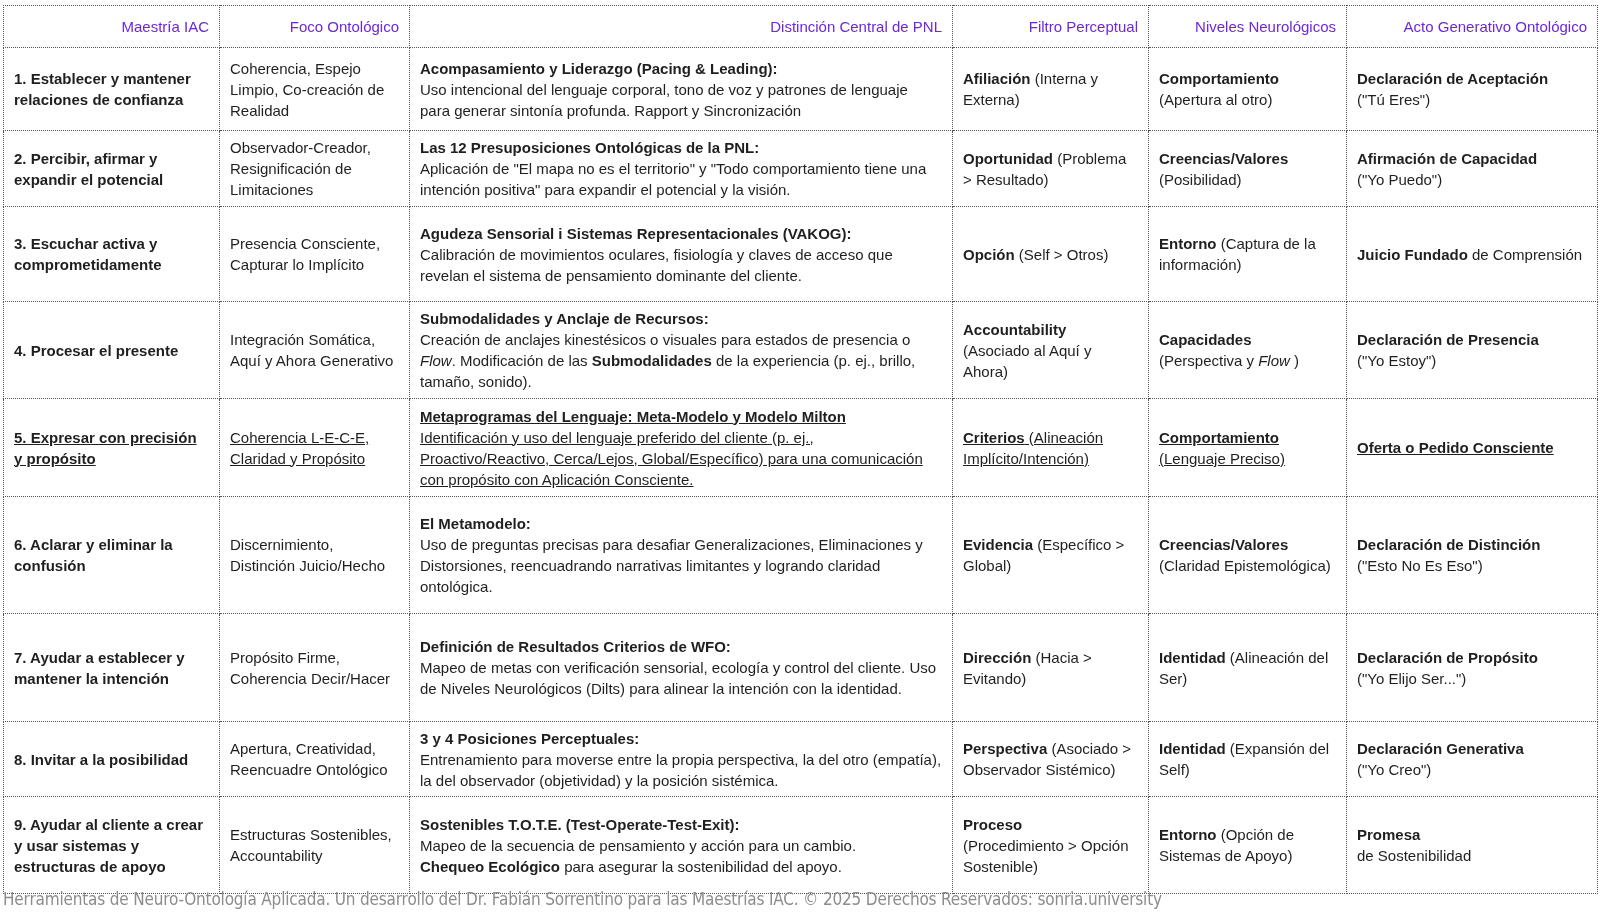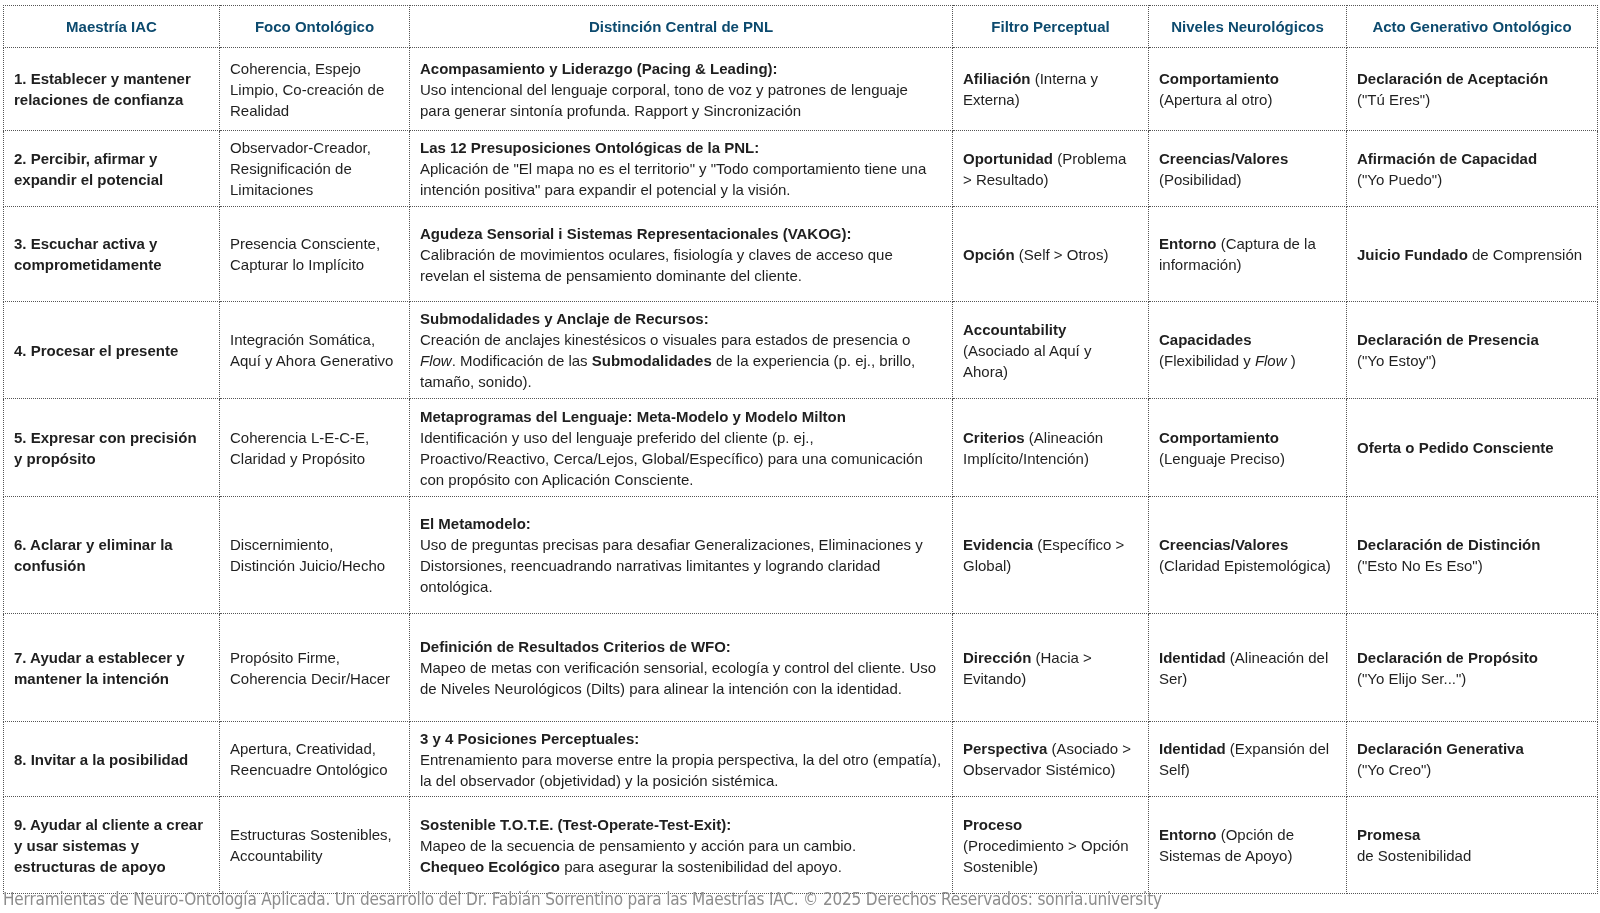--- a/index.html
+++ b/index.html
@@ -2,30 +2,30 @@
 <html><head>
 <meta charset="utf-8">
 <style>
   html, body { margin: 0; padding: 0; background: #ffffff; }
   body { width: 1600px; height: 913px; overflow: hidden; position: relative;
          font-family: "Liberation Sans", sans-serif; color: #1f1f1f; }
   table { position: absolute; left: 3px; top: 5px; border-collapse: collapse;
           table-layout: fixed; width: 1594px; }
   th, td { border: 1px dotted #555; font-size: 15px; line-height: 21px;
            vertical-align: middle; padding: 0 10px; }
-  th { height: 41px; font-weight: bold; text-align: center; color: #0c4a6e; }
+  th { height: 41px; font-weight: normal; text-align: right; color: #6d28d9; }
   td { text-align: left; }
   td.m { font-weight: bold; }
   .t { font-weight: bold; display: block; }
   b { font-weight: bold; }
   i { font-style: italic; }
   col.c1 { width: 216px; } col.c2 { width: 190px; } col.c3 { width: 543px; }
   col.c4 { width: 196px; } col.c5 { width: 198px; } col.c6 { width: 251px; }
   tr.r1 td { height: 82px; } tr.r2 td { height: 75px; } tr.r3 td { height: 94px; }
-  tr.r4 td { height: 96px; } tr.r5 td { height: 97px; } tr.r6 td { height: 116px; }
+  tr.r4 td { height: 96px; } tr.r5 td { height: 97px; text-decoration: underline; } tr.r6 td { height: 116px; }
   tr.r7 td { height: 107px; } tr.r8 td { height: 74px; } tr.r9 td { height: 96px; }
   .footer { position: absolute; left: 3px; top: 889px; font-size: 17px; color: #8c8c8c;
             font-family: "DejaVu Sans", sans-serif; letter-spacing: -0.2px; transform: scaleX(0.9); transform-origin: left top; white-space: nowrap; }
 </style>
 </head>
 <body>
 
 <table>
   <colgroup>
       <col class="c1">
@@ -72,21 +72,21 @@
       <td><b>Opción</b><span> (Self &gt; Otros)</span></td>
       <td><b>Entorno</b><span> (Captura de la información)</span></td>
       <td><b>Juicio Fundado</b><span> de Comprensión</span></td>
     </tr>
 
     <tr class="r4">
       <td class="m">4. Procesar el presente</td>
       <td>Integración Somática, Aquí y Ahora Generativo</td>
       <td><span class="t">Submodalidades y Anclaje de Recursos:</span><span>Creación de anclajes kinestésicos o visuales para estados de presencia o </span><i>Flow</i><span>. Modificación de las </span><b>Submodalidades</b><span> de la experiencia (p. ej., brillo, tamaño, sonido).</span></td>
       <td><b>Accountability</b><br><span>(Asociado al Aquí y Ahora)</span></td>
-      <td><b>Capacidades</b><br><span>(Flexibilidad y </span><i>Flow</i><span> )</span></td>
+      <td><b>Capacidades</b><br><span>(Perspectiva y </span><i>Flow</i><span> )</span></td>
       <td><b>Declaración de Presencia</b><br><span>("Yo Estoy")</span></td>
     </tr>
 
     <tr class="r5">
       <td class="m">5. Expresar con precisión y propósito</td>
       <td>Coherencia L-E-C-E, Claridad y Propósito</td>
       <td><span class="t">Metaprogramas del Lenguaje: Meta-Modelo y Modelo Milton</span><span>Identificación y uso del lenguaje preferido del cliente (p. ej., Proactivo/Reactivo, Cerca/Lejos, Global/Específico) para una comunicación con propósito con Aplicación Consciente.</span></td>
       <td><b>Criterios</b><span> (Alineación Implícito/Intención)</span></td>
       <td><b>Comportamiento</b><br><span>(Lenguaje Preciso)</span></td>
       <td><b>Oferta o Pedido Consciente</b><span></span></td>
@@ -115,21 +115,21 @@
       <td>Apertura, Creatividad, Reencuadre Ontológico</td>
       <td><span class="t">3 y 4 Posiciones Perceptuales:</span><span>Entrenamiento para moverse entre la propia perspectiva, la del otro (empatía), la del observador (objetividad) y la posición sistémica.</span></td>
       <td><b>Perspectiva</b><span> (Asociado &gt; Observador Sistémico)</span></td>
       <td><b>Identidad</b><span> (Expansión del Self)</span></td>
       <td><b>Declaración Generativa</b><br><span>("Yo Creo")</span></td>
     </tr>
 
     <tr class="r9">
       <td class="m">9. Ayudar al cliente a crear y usar sistemas y estructuras de apoyo</td>
       <td>Estructuras Sostenibles, Accountability</td>
-      <td><span class="t">Sostenible T.O.T.E. (Test-Operate-Test-Exit):</span><span>Mapeo de la secuencia de pensamiento y acción para un cambio.</span><br><b>Chequeo Ecológico</b><span> para asegurar la sostenibilidad del apoyo.</span></td>
+      <td><span class="t">Sostenibles T.O.T.E. (Test-Operate-Test-Exit):</span><span>Mapeo de la secuencia de pensamiento y acción para un cambio.</span><br><b>Chequeo Ecológico</b><span> para asegurar la sostenibilidad del apoyo.</span></td>
       <td><b>Proceso</b><br><span>(Procedimiento &gt; Opción Sostenible)</span></td>
       <td><b>Entorno</b><span> (Opción de Sistemas de Apoyo)</span></td>
       <td><b>Promesa</b><br><span>de Sostenibilidad</span></td>
     </tr>
   </tbody>
 </table>
 
 <div class="footer">Herramientas de Neuro-Ontología Aplicada. Un desarrollo del Dr. Fabián Sorrentino para las Maestrías IAC.  © 2025 Derechos Reservados: sonria.university</div>
 
 </body></html>

